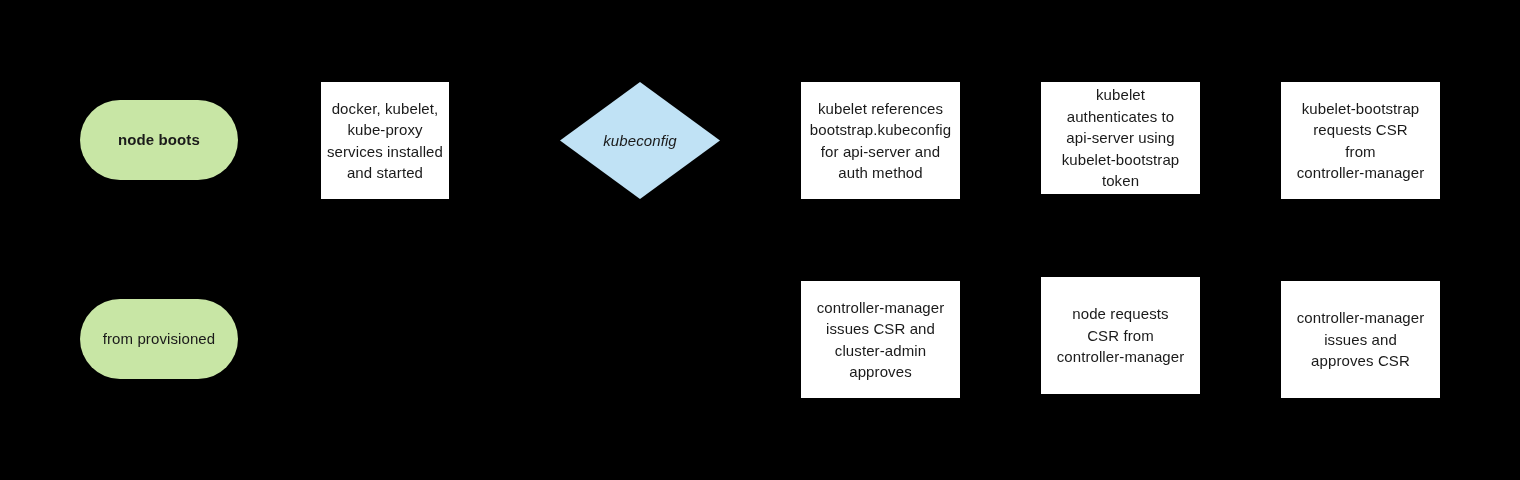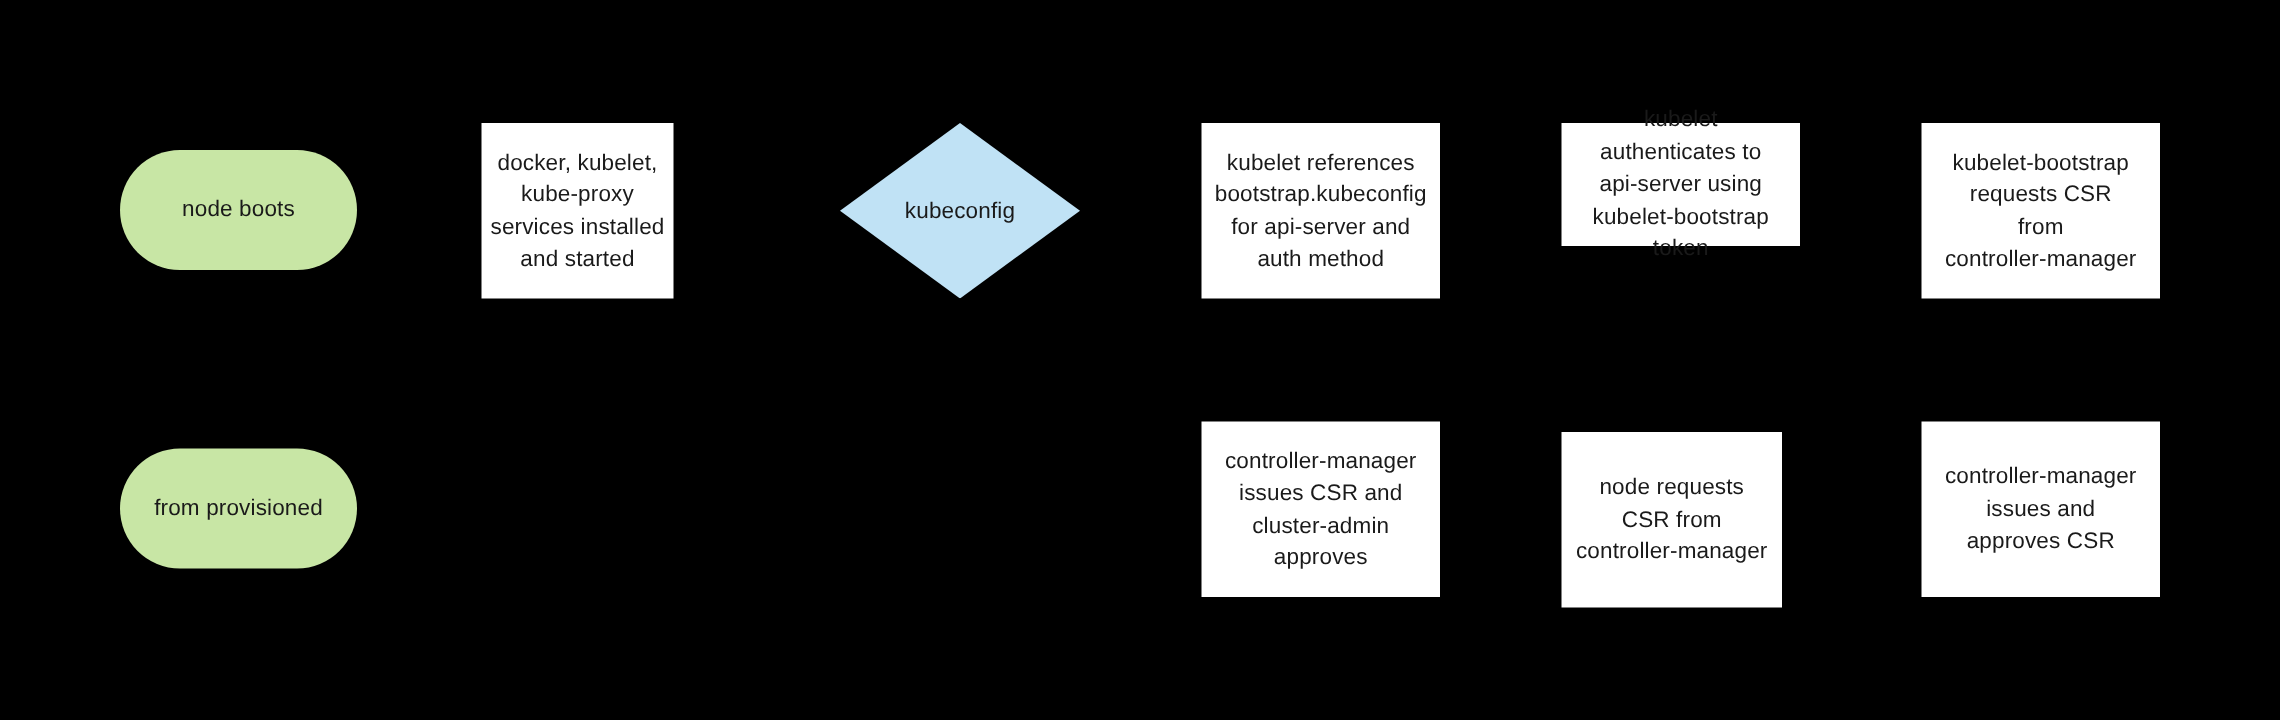--- a/index.html
+++ b/index.html
@@ -56,48 +56,49 @@
     left: 0;
     top: 0;
     width: 100%;
     height: 100%;
     background: #c0e2f5;
     clip-path: polygon(50% 0%, 100% 50%, 50% 100%, 0% 50%);
   }
   .node-decision .label {
     position: relative;
     z-index: 2;
+    font-style: italic;
   }
 </style>
 </head>
 <body>
 
 <div id="canvas" style="background: rgb(0, 0, 0);">
   <div id="top-row"></div>
   <div id="bottom-row"></div>
-<div class="node node-terminator" style="left: 80px; top: 100px; width: 158px; height: 80px;">
+<div class="node node-terminator" style="left: 80px; top: 100px; width: 158px; height: 80px; font-weight: bold;">
       <div class="label">node boots</div>
     </div>
     <div class="node node-process" style="left: 321px; top: 82px; width: 128px; height: 117px;">
       <div class="label">docker, kubelet,
 kube-proxy
 services installed
 and started</div>
     </div>
     <div class="node node-decision" style="left: 560px; top: 82px; width: 160px; height: 117px;">
       <div class="diamond-shape"></div>
       <div class="label">kubeconfig</div>
     </div>
     <div class="node node-process overflow" style="left: 801px; top: 82px; width: 159px; height: 117px;">
       <div class="label">kubelet references
 bootstrap.kubeconfig
 for api-server and
 auth method</div>
     </div>
-    <div class="node node-process" style="left: 1041px; top: 82px; width: 159px; height: 82px;">
+    <div class="node node-process" style="left: 1041px; top: 82px; width: 159px; height: 112px;">
       <div class="label">kubelet
 authenticates to
 api-server using
 kubelet-bootstrap
 token</div>
     </div>
     <div class="node node-process" style="left: 1281px; top: 82px; width: 159px; height: 117px;">
       <div class="label">kubelet-bootstrap
 requests CSR
 from
@@ -105,21 +106,21 @@
     </div>
     <div class="node node-terminator" style="left: 80px; top: 299px; width: 158px; height: 80px;">
       <div class="label">from provisioned</div>
     </div>
     <div class="node node-process" style="left: 801px; top: 281px; width: 159px; height: 117px;">
       <div class="label">controller-manager
 issues CSR and
 cluster-admin
 approves</div>
     </div>
-    <div class="node node-process" style="left: 1041px; top: 288px; width: 147px; height: 117px;">
+    <div class="node node-process" style="left: 1041px; top: 277px; width: 159px; height: 117px;">
       <div class="label">node requests
 CSR from
 controller-manager</div>
     </div>
     <div class="node node-process" style="left: 1281px; top: 281px; width: 159px; height: 117px;">
       <div class="label">controller-manager
 issues and
 approves CSR</div>
     </div>
   </div>

